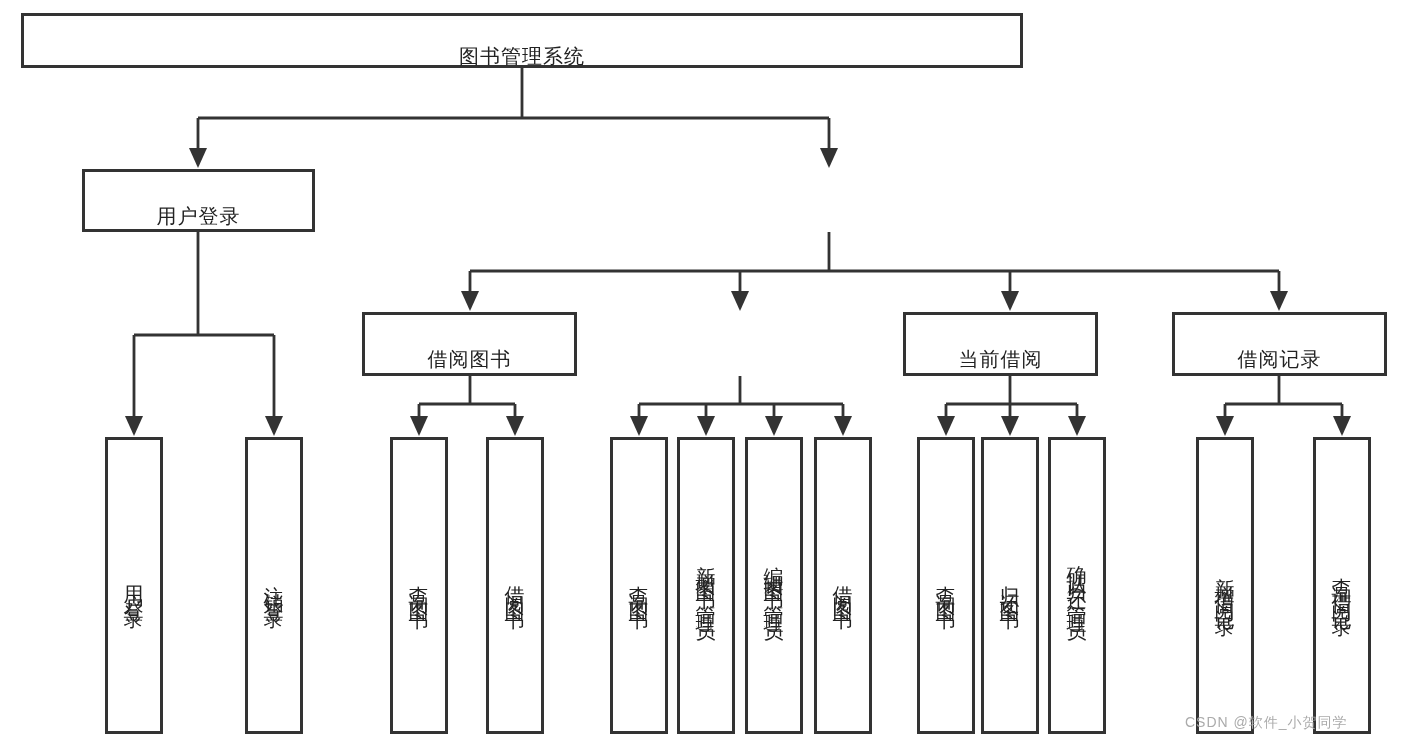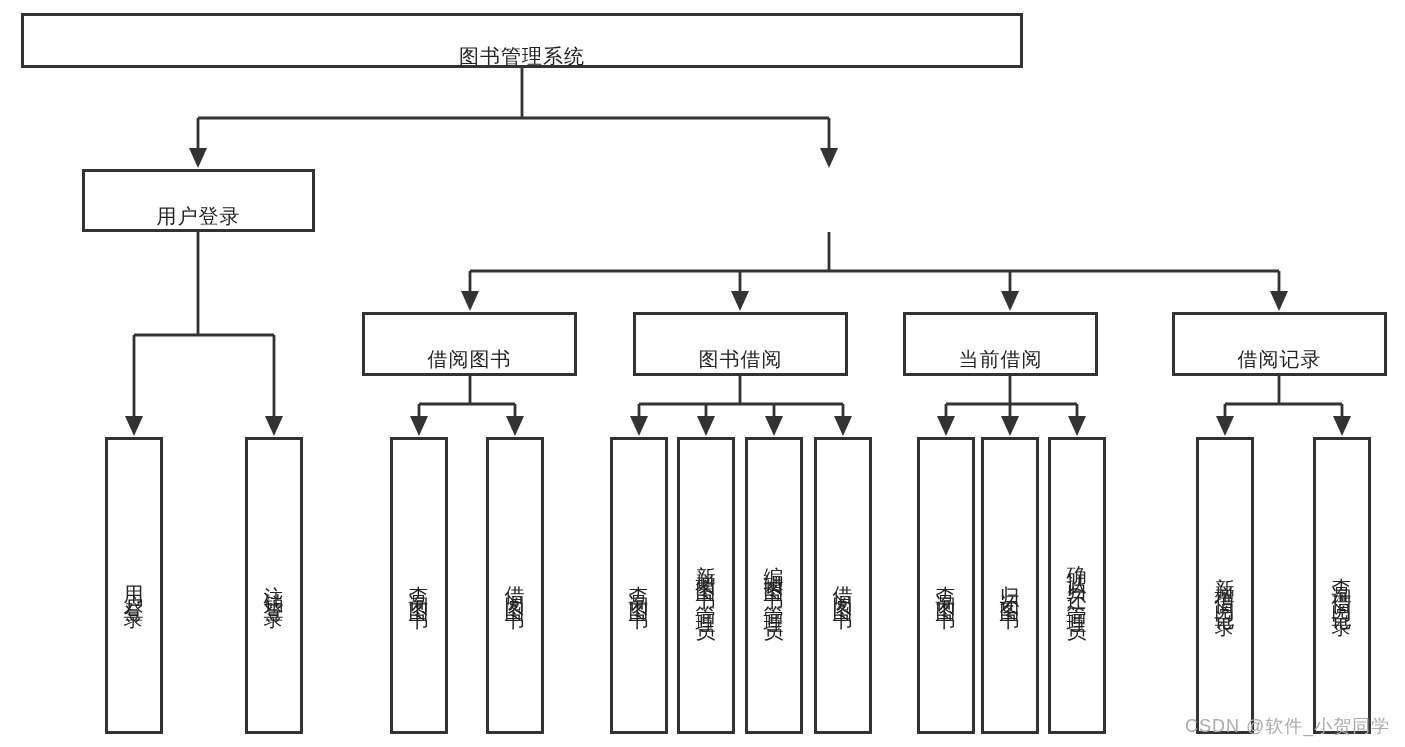--- a/index.html
+++ b/index.html
@@ -37,21 +37,21 @@
   .node.v .label{
     writing-mode:vertical-rl;
     text-orientation:mixed;
     font-size:20px;
     letter-spacing:8px;
     line-height:1;
   }
   .watermark{
     position:absolute;
     left:1185px;top:714px;
-    font-size:18px;
+    font-size:14px;
     letter-spacing:1px;
     color:var(--watermark);
     white-space:nowrap;
     z-index:5;
   }
 </style>
 </head>
 <body>
 
 <div class="canvas">
@@ -96,23 +96,20 @@
     <span class="label">图书管理系统</span>
   </div>
 
   <div class="node h" style="left:82px;top:169px;width:233px;height:63px">
     <span class="label">用户登录</span>
   </div>
 
   <div class="node h" style="left:362px;top:312px;width:215px;height:64px">
     <span class="label">借阅图书</span>
   </div>
-  <div class="node h" style="left:633px;top:312px;width:215px;height:64px">
-    <span class="label">图书借阅</span>
-  </div>
   <div class="node h" style="left:903px;top:312px;width:195px;height:64px">
     <span class="label">当前借阅</span>
   </div>
   <div class="node h" style="left:1172px;top:312px;width:215px;height:64px">
     <span class="label">借阅记录</span>
   </div>
 
   <div class="node v" style="left:105px;top:437px;width:58px;height:297px">
     <span class="label">用户登录</span>
   </div>

